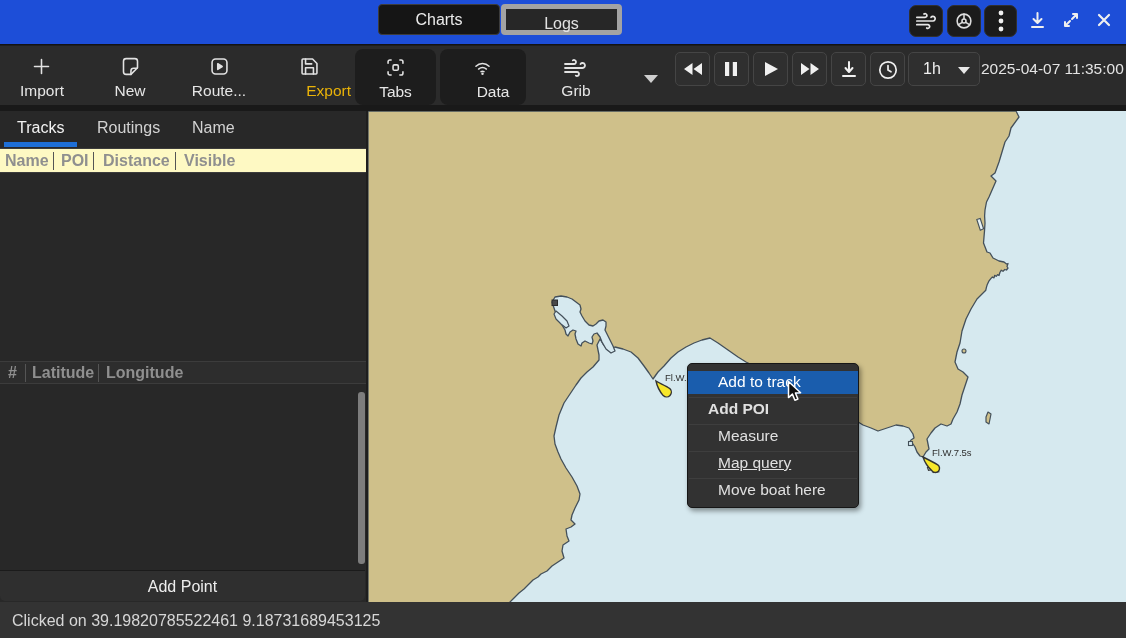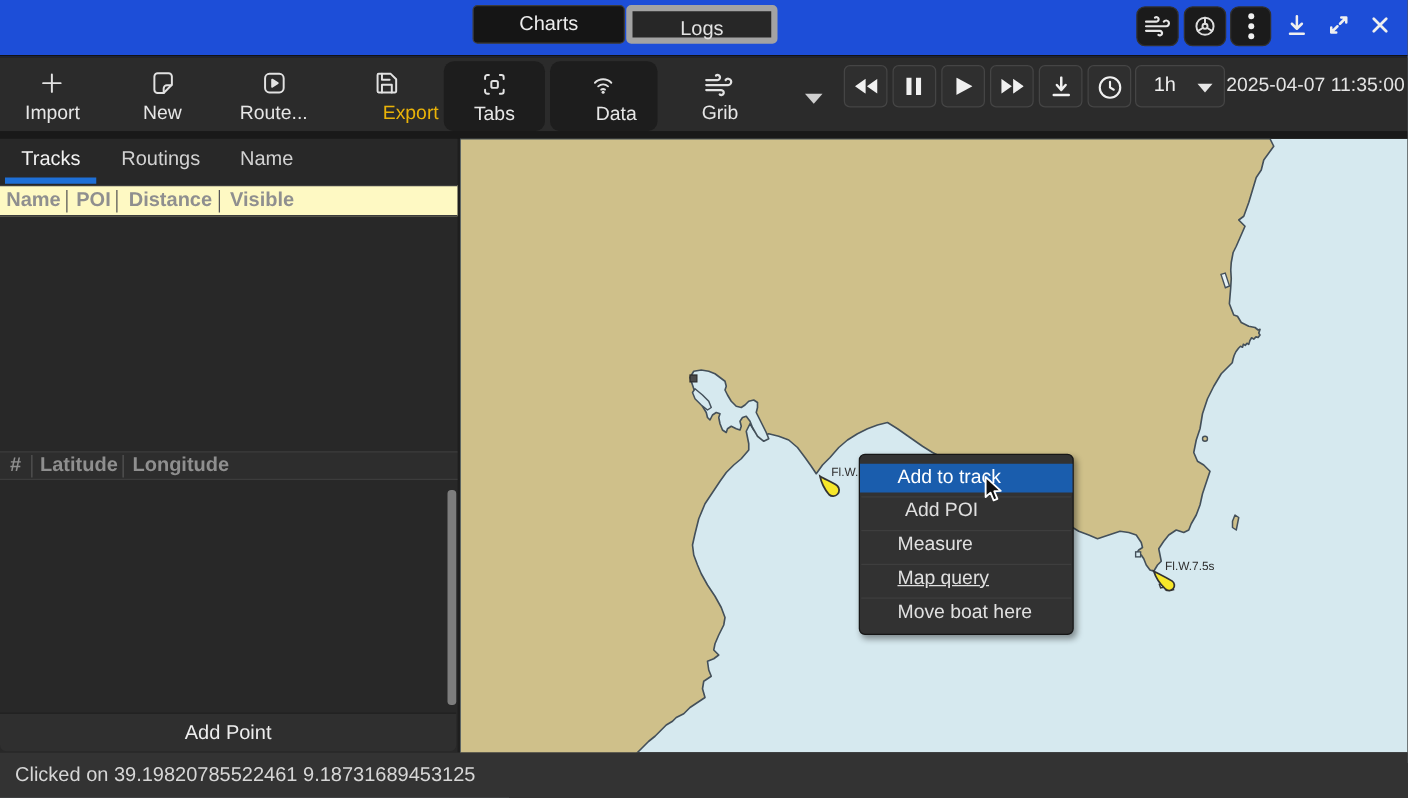--- a/index.html
+++ b/index.html
@@ -180,21 +180,21 @@
   <path fill="#f7e72a" stroke="#333" stroke-width="1.4" d="M288,270 C291.5,272.3 298,274.7 301.8,277.6 A4.7,4.7 0 1 1 295.2,284.6 C291.5,280.2 288.8,274 288,270 Z"></path>
   <path fill="#f7e72a" stroke="#333" stroke-width="1.4" d="M555,346 C559,348 565,351 569.8,353.9 A4.2,4.2 0 1 1 564.2,360.1 C559.5,355.8 556.2,349.8 555,346 Z"></path>
   <text x="297" y="270" font-size="9.5" fill="#2f2f2f" font-family="Liberation Sans, sans-serif">Fl.W.</text>
   <text x="564" y="345" font-size="9.5" fill="#2f2f2f" font-family="Liberation Sans, sans-serif">Fl.W.7.5s</text>
 </svg>
 
 <div class="abs" style="left:687px;top:363px;width:172px;height:145px;background:#323232;border:1px solid #161616;border-radius:5px;z-index:5;box-shadow:2px 3px 5px rgba(0,0,0,0.4);font-size:15.5px;color:#e0e0e0;">
   <div class="abs" style="left:0px;top:7px;width:170px;height:23px;background:#1a5dad;color:#fff;">
       <span style="position:absolute;left:30px;top:2px;">Add to track</span>
     </div>
-  <div class="abs" style="left:36px;top:36px;">Add POI</div>
+  <div class="abs" style="left:20px;top:36px;font-weight:bold;">Add POI</div>
   <div class="abs" style="left:30px;top:63px;">Measure</div>
   <div class="abs" style="left:30px;top:90px;text-decoration:underline;">Map query</div>
   <div class="abs" style="left:30px;top:117px;">Move boat here</div>
   <div class="abs" style="left:1px;top:33px;width:168px;height:1px;background:#3e3e3e;"></div>
   <div class="abs" style="left:1px;top:60px;width:168px;height:1px;background:#3e3e3e;"></div>
   <div class="abs" style="left:1px;top:87px;width:168px;height:1px;background:#3e3e3e;"></div>
   <div class="abs" style="left:1px;top:114px;width:168px;height:1px;background:#3e3e3e;"></div>
 </div>
 
 <svg class="abs" style="left:787px;top:380px;z-index:9" width="17" height="23" viewBox="0 0 17 23">

